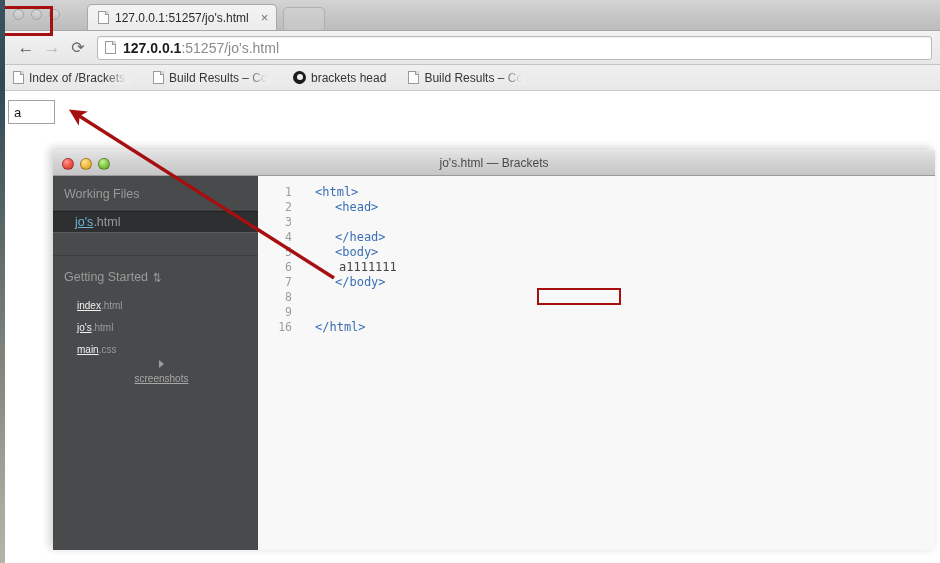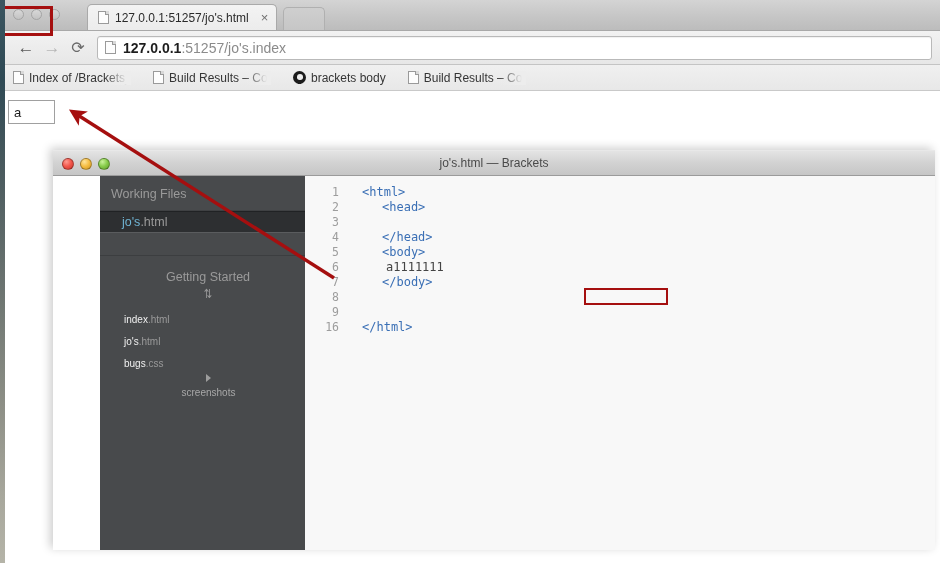--- a/index.html
+++ b/index.html
@@ -285,21 +285,20 @@
   .bk-traffic .c-yellow { background: radial-gradient(circle at 35% 28%, #ffe49a 0%, #f5bd42 48%, #cc9420 100%); }
   .bk-traffic .c-green  { background: radial-gradient(circle at 35% 28%, #c9f29a 0%, #87cc4a 48%, #5e9c28 100%); }
   .bk-title {
     font-size: 12px;
     color: #4a4a4a;
   }
   .bk-body {
     position: relative;
     height: 374px;
     display: flex;
-    padding-left: 47px;
   }
 
   
   .bk-sidebar {
     width: 205px;
     background: #484a4c;
     position: relative;
     flex: 0 0 auto;
   }
   .sb-section-title {
@@ -337,21 +336,20 @@
     border-bottom: 1px solid #3c3e40;
   }
 
   .sb-project-title {
     font-size: 12.5px;
     color: #9a9a9a;
     padding: 14px 0 10px 11px;
     display: flex;
     align-items: center;
     gap: 5px;
-    flex-direction: column;
   }
   .sortglyph {
     display: inline-block;
     font-size: 10px;
     line-height: 9px;
     color: #9a9a9a;
     transform: scaleY(1.25);
   }
   .sb-tree-item {
     height: 22px;
@@ -367,21 +365,21 @@
     color: #9d9d9d;
     flex-direction: column;
   }
   .tri {
     width: 0; height: 0;
     border-top: 4px solid transparent;
     border-bottom: 4px solid transparent;
     border-left: 5px solid #9d9d9d;
     flex: 0 0 auto;
   }
-  .fname { color: #f0f0f0; }
+  .fname { color: #f0f0f0; text-decoration: underline; }
   .fext  { color: #9a9a9a; }
   .folder .fname { color: #a8a8a8; }
 
   
   .bk-editor {
     flex: 1;
     background: #f8f8f8;
     position: relative;
     overflow: hidden;
     font-family: "DejaVu Sans Mono", monospace;
@@ -450,38 +448,38 @@
       </div>
       <div class="tab-ghost"></div>
     </div>
 
     <div class="navbar">
       <div class="navbtn">←</div>
       <div class="navbtn disabled">→</div>
       <div class="navbtn reload">⟳</div>
       <div class="omnibox">
         <span class="pageicon"></span>
-        <span class="urltext"><b>127.0.0.1</b><span>:51257/jo's.index</span></span>
+        <span class="urltext"><b>127.0.0.1</b><span>:51257/jo's.html</span></span>
       </div>
     </div>
 
     <div class="bookmarks">
       <div class="bm">
         <span class="pageicon"></span>
         <span class="bmlabel">Index of /Brackets_B</span>
         <span class="fade"></span>
       </div>
       <div class="bm">
         <span class="pageicon"></span>
         <span class="bmlabel">Build Results – Code</span>
         <span class="fade"></span>
       </div>
       <div class="bm">
         <span class="gh-icon"></span>
-        <span class="bmlabel">brackets body</span>
+        <span class="bmlabel">brackets head</span>
       </div>
       <div class="bm">
         <span class="pageicon"></span>
         <span class="bmlabel">Build Results – Code</span>
         <span class="fade"></span>
       </div>
     </div>
 
     <div class="viewport">
       <div class="page-input" title="a">a</div>
@@ -521,21 +519,21 @@
         </div>
 
         <div class="sb-tree">
           <div class="sb-tree-item">
             <span><span class="fname">index</span><span class="fext">.html</span></span>
           </div>
           <div class="sb-tree-item">
             <span><span class="fname">jo's</span><span class="fext">.html</span></span>
           </div>
           <div class="sb-tree-item">
-            <span><span class="fname">bugs</span><span class="fext">.css</span></span>
+            <span><span class="fname">main</span><span class="fext">.css</span></span>
           </div>
           <div class="sb-tree-item folder">
             <span class="tri"></span>
             <span class="fname">screenshots</span>
           </div>
         </div>
       </div>
 
       <div class="bk-editor">
         <div class="code-block">

